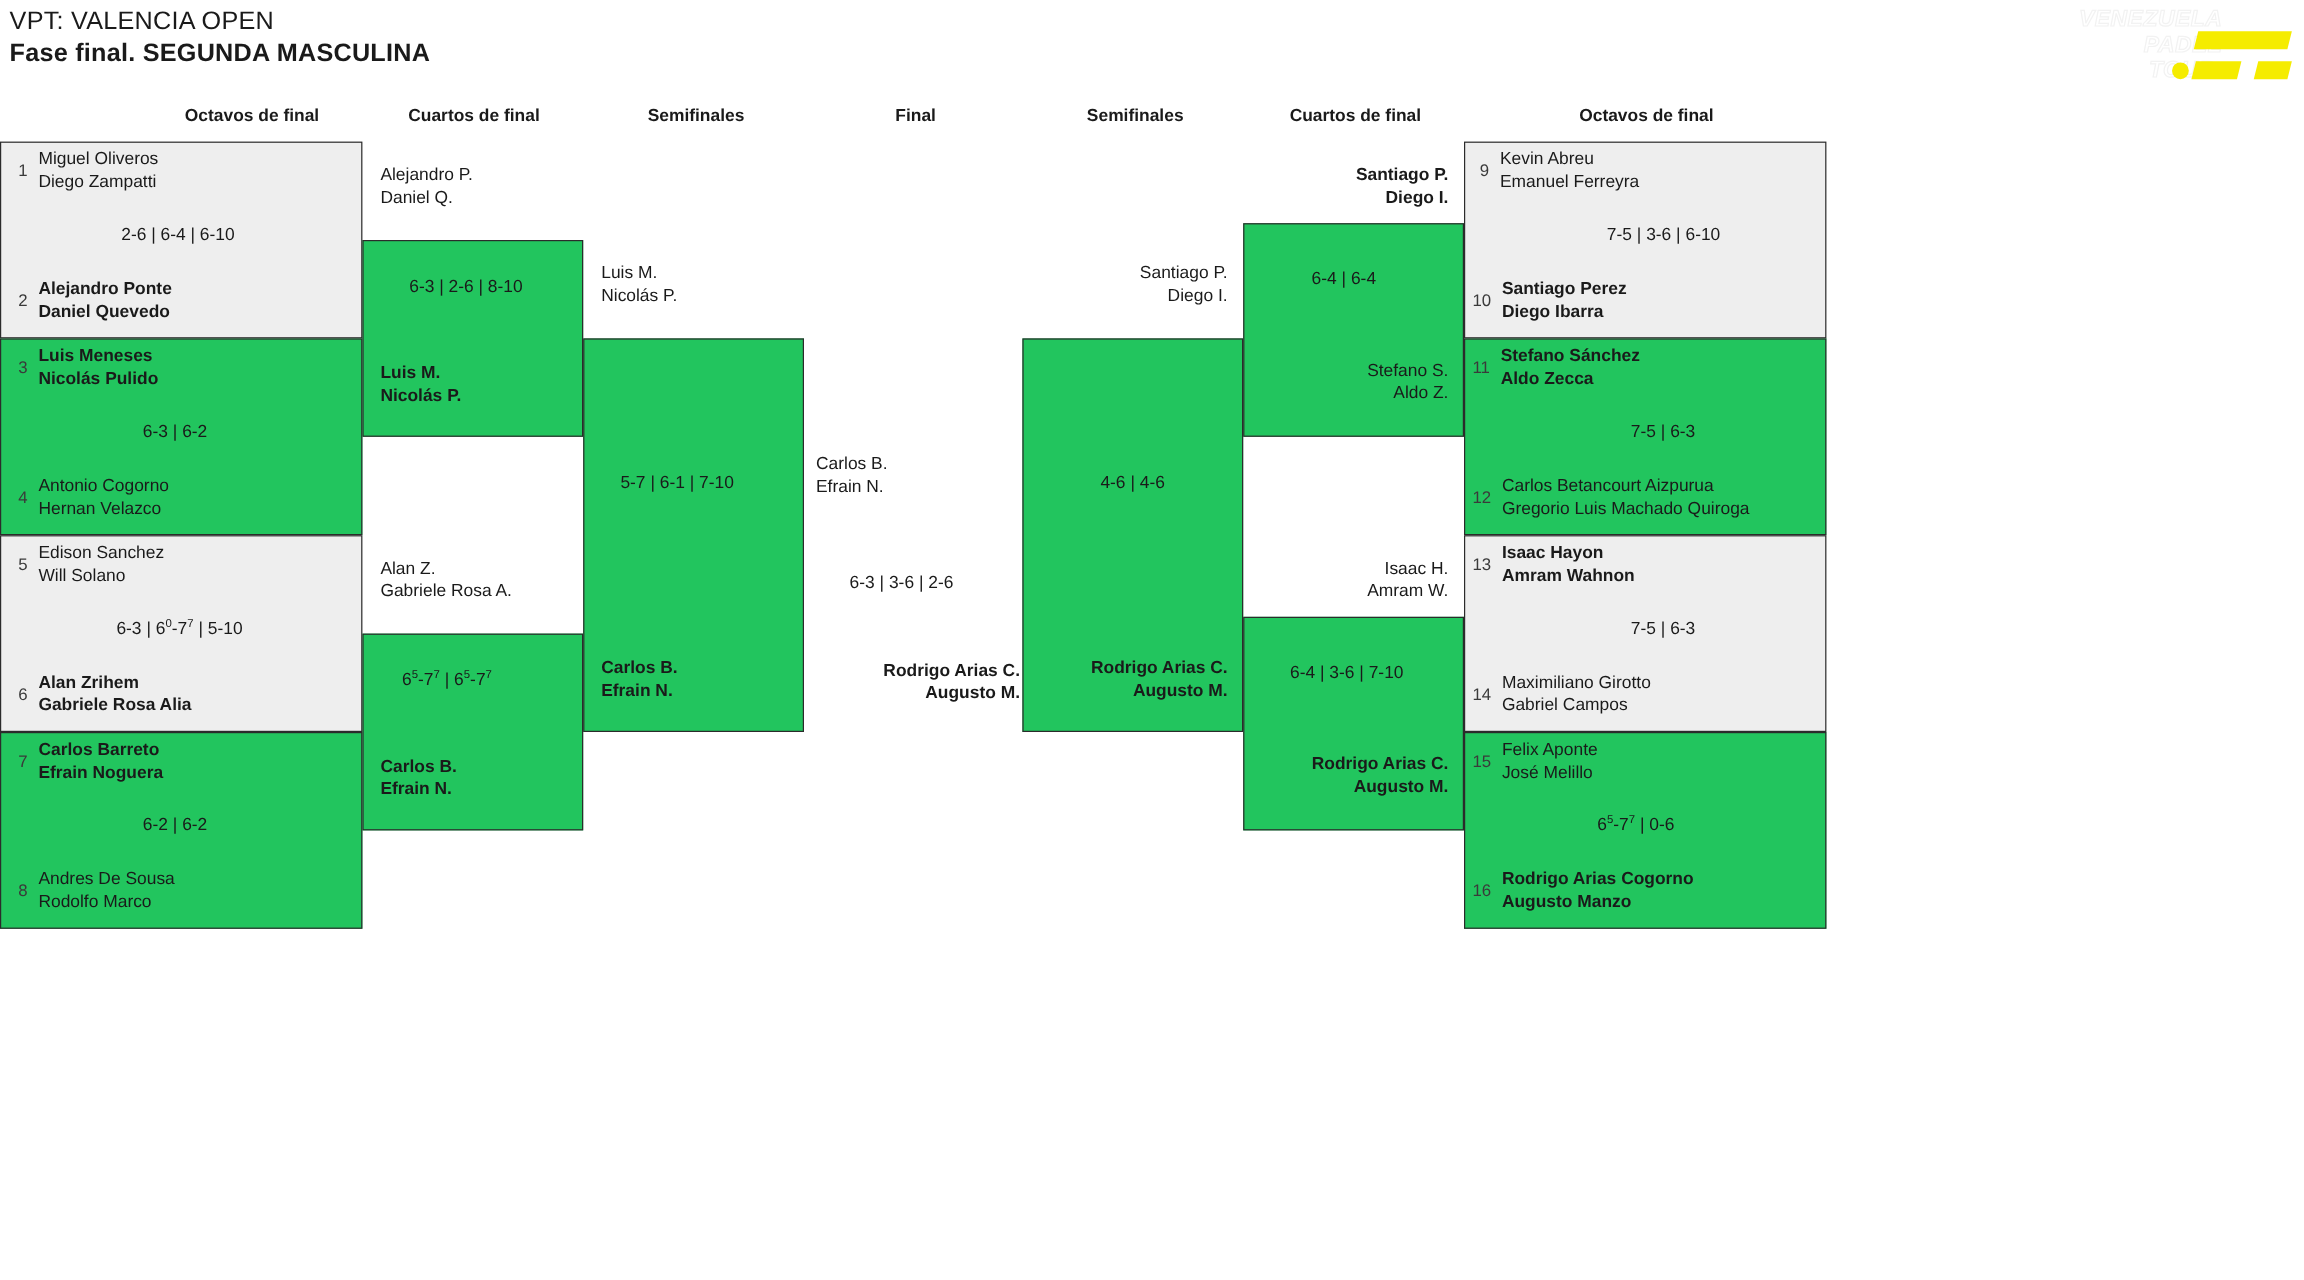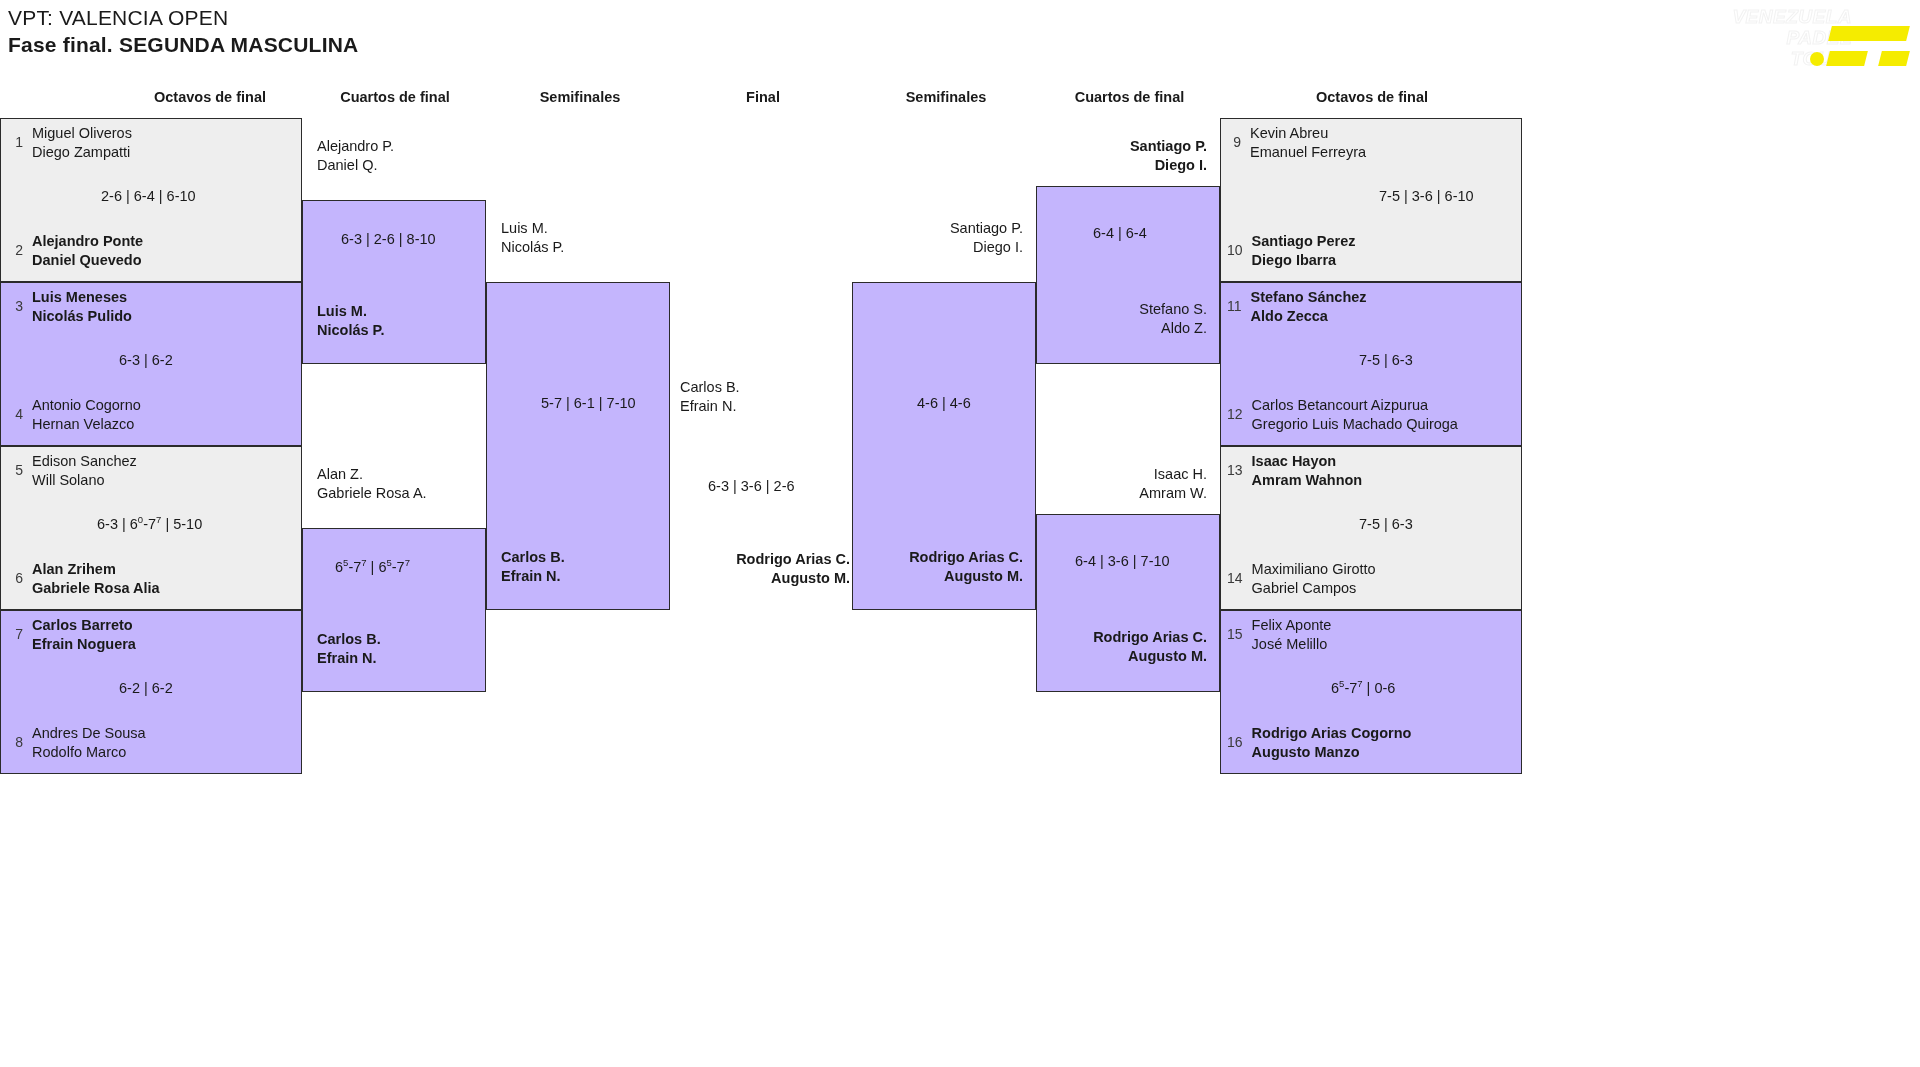--- a/index.html
+++ b/index.html
@@ -33,21 +33,21 @@
 
   
   .round-head { position: absolute; font-size: 14.5px; font-weight: 700;
                 text-align: center; white-space: nowrap; top: 89px; }
 
   
   .cell { position: absolute; }
   .match {
     position: absolute;
     border: 1px solid #2b2b2b;
-    background: #c4b5fd;
+    background: #22c55e;
   }
   .match.shaded { background: #eeeeee; }
 
   .team { position: absolute; display: flex; align-items: flex-start; gap: 9px; }
   .seed { font-size: 14px; color: #3a3a3a; min-width: 14px; text-align: right;
           line-height: 19px; padding-top: 9px; }
   .names { font-size: 14.5px; line-height: 19px; }
   .names div { white-space: nowrap; }
   .win .names { font-weight: 700; }
   .score { position: absolute; font-size: 14.5px; white-space: nowrap; }
@@ -182,21 +182,21 @@
       <div>Carlos B.</div>
       <div>Efrain N.</div>
     </div>
   </div>
 
   <div class="match" style="left:486px; top:282px; width:184px; height:328px;">
     <div class="label-pair" style="left:14px; top:-64px;">
       <div>Luis M.</div>
       <div>Nicolás P.</div>
     </div>
-    <div class="score" style="left:54px; top:112px;">5-7 | 6-1 | 7-10</div>
+    <div class="score" style="left:30px; top:112px;">5-7 | 6-1 | 7-10</div>
     <div class="label-pair win" style="left:14px; top:265px;">
       <div>Carlos B.</div>
       <div>Efrain N.</div>
     </div>
   </div>
 
   <div class="cell" style="left:670px; top:378px; width:186px; height:200px;">
     <div class="label-pair" style="left:10px; top:0px;">
       <div>Carlos B.</div>
       <div>Efrain N.</div>
@@ -244,21 +244,21 @@
   </div>
 
   <div class="match shaded" style="left:1220px; top:118px; width:302px; height:164px;">
     <div class="team" style="left:6px; top:5px;">
       <span class="seed">9</span>
       <span class="names">
         <div>Kevin Abreu</div>
         <div>Emanuel Ferreyra</div>
       </span>
     </div>
-    <div class="score" style="left:118px; top:69px;margin-left:40px;">7-5 | 3-6 | 6-10</div>
+    <div class="score" style="left:118px; top:69px;">7-5 | 3-6 | 6-10</div>
     <div class="team win" style="left:6px; top:113px;">
       <span class="seed">10</span>
       <span class="names">
         <div>Santiago Perez</div>
         <div>Diego Ibarra</div>
       </span>
     </div>
   </div>
 
   <div class="match" style="left:1220px; top:282px; width:302px; height:164px;">

